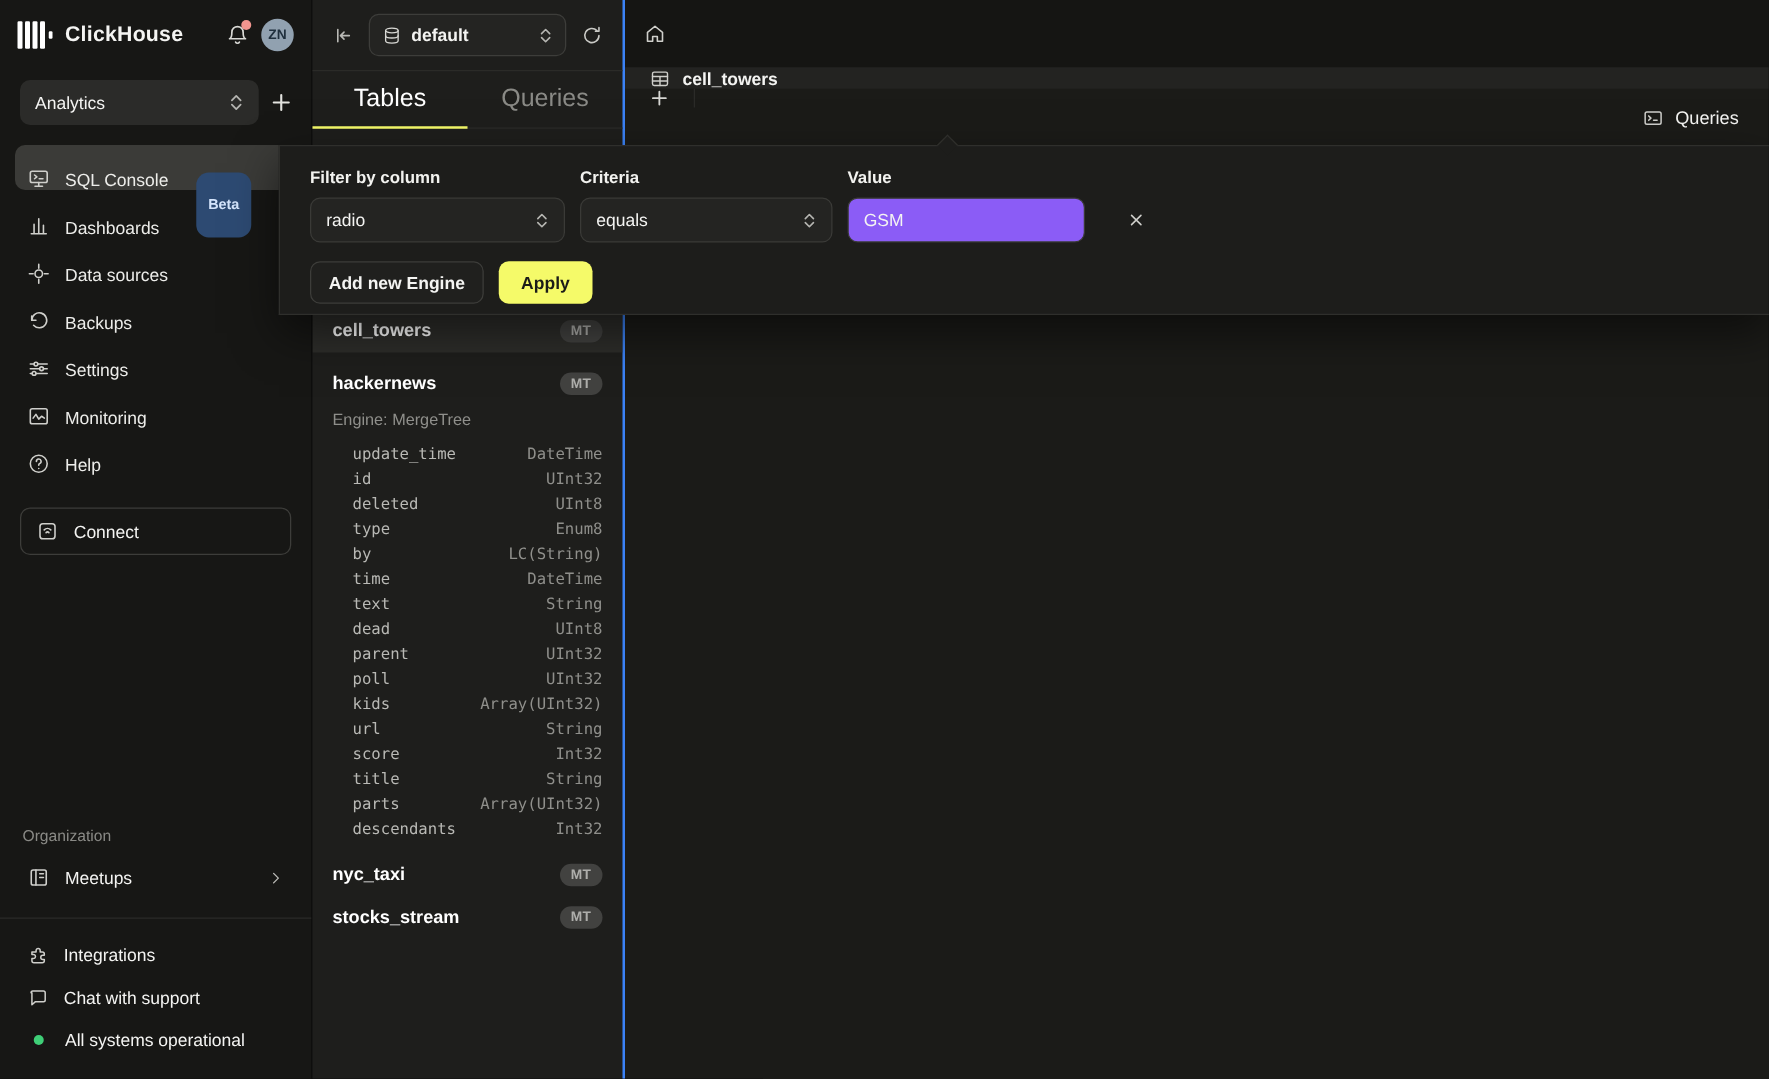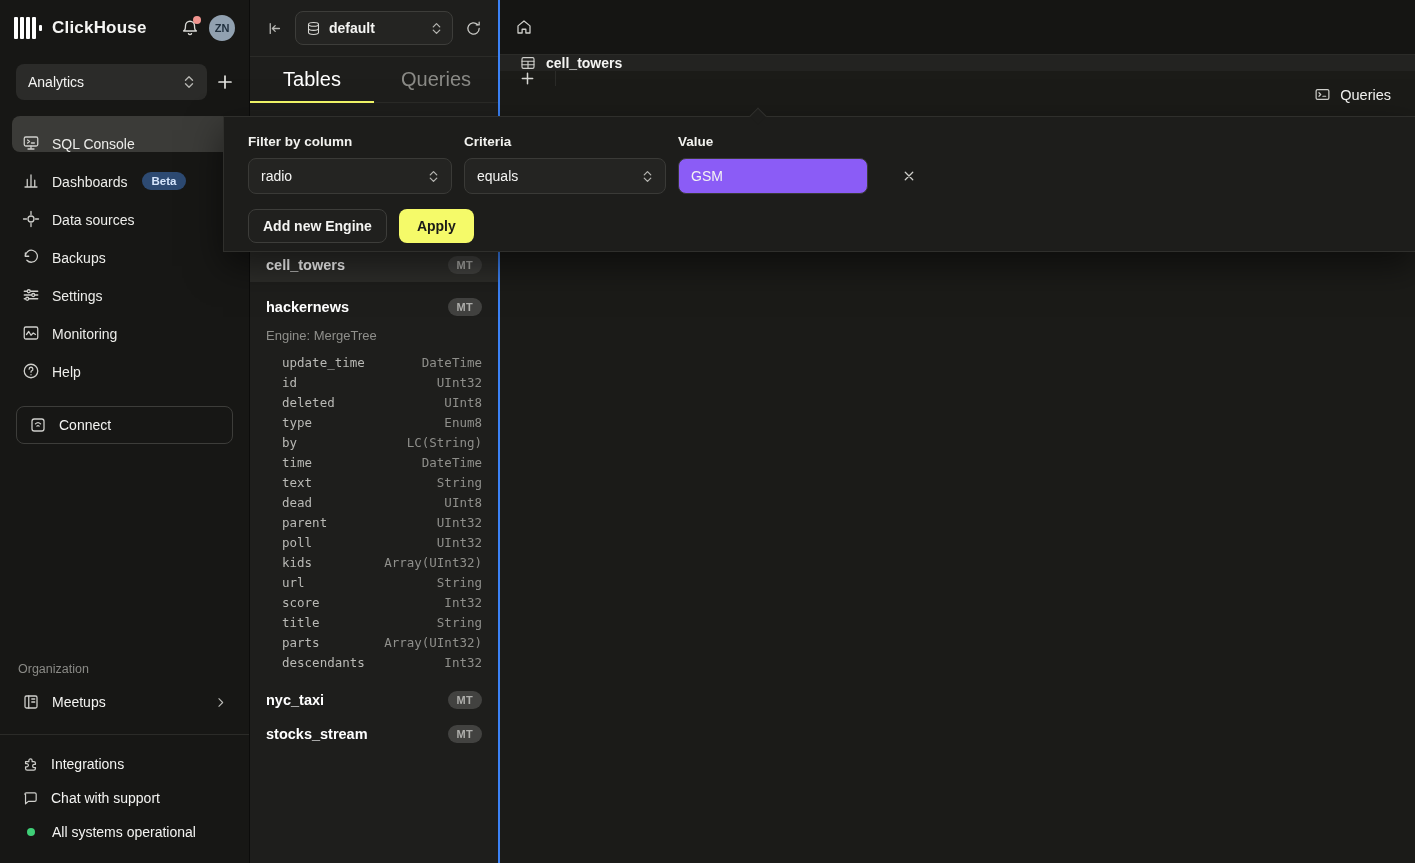--- a/index.html
+++ b/index.html
@@ -38,21 +38,21 @@
   .sb-header-right{margin-left:auto;display:flex;align-items:center;gap:10px}
   .bell{position:relative;color:#d9d9d5}
   .bell .ndot{position:absolute;top:-3px;right:-2px;width:8px;height:8px;border-radius:50%;background:#f2958f}
   .avatar{width:26px;height:26px;border-radius:50%;background:#91a1b0;color:#20303e;font-size:11px;font-weight:700;display:flex;align-items:center;justify-content:center}
   .workspace-row{display:flex;align-items:center;gap:10px;padding:8px 16px 10px}
   .workspace-select{flex:1;height:36px;background:#2b2b29;border-radius:8px;display:flex;align-items:center;padding:0 12px;gap:16px;cursor:pointer}
   .workspace-select .lbl{flex:1;font-size:14px;font-weight:500}
   .nav{padding:6px 12px;display:flex;flex-direction:column;gap:2px}
   .nav-item{height:36px;display:flex;align-items:flex-end;gap:12px;padding:0 10px;border-radius:8px;font-size:14px;font-weight:500;color:#ededea;cursor:pointer}
   .nav-item.active{background:#3b3b38}
-  .badge-beta{margin-left:2px;background:#2d4a72;color:#d4e4fb;font-size:11.5px;font-weight:700;padding:3px 10px;border-radius:10px}
+  .badge-beta{margin-left:17px;background:#2d4a72;color:#d4e4fb;font-size:11.5px;font-weight:700;padding:20px 10px;border-radius:10px}
   .connect-btn{margin:20px 16px 0;height:38px;border:1px solid var(--btn-border);border-radius:8px;display:flex;align-items:center;gap:12px;padding:0 12px;font-size:14px;font-weight:500;cursor:pointer}
   .sb-spacer{flex:1}
   .org-label{padding:0 18px;margin-bottom:10px;font-size:12.5px;color:var(--txt-3)}
   .org-item{height:32px;margin:0 12px;display:flex;align-items:center;gap:12px;padding:0 10px;border-radius:8px;font-size:14px;font-weight:500;cursor:pointer}
   .org-item .chev-right{margin-left:auto;color:#bdbdb9}
   .sb-divider{border-top:1px solid var(--soft-border);margin:16px 0 14px}
   .sb-footer{display:flex;flex-direction:column;gap:4px;padding:0 12px 16px}
   .sb-footer .f-item{height:30px;display:flex;align-items:center;gap:12px;padding:0 10px;font-size:14px;cursor:pointer}
   .gdot{width:8px;height:8px;border-radius:50%;background:#3fcf77;margin:0 5px}
 

